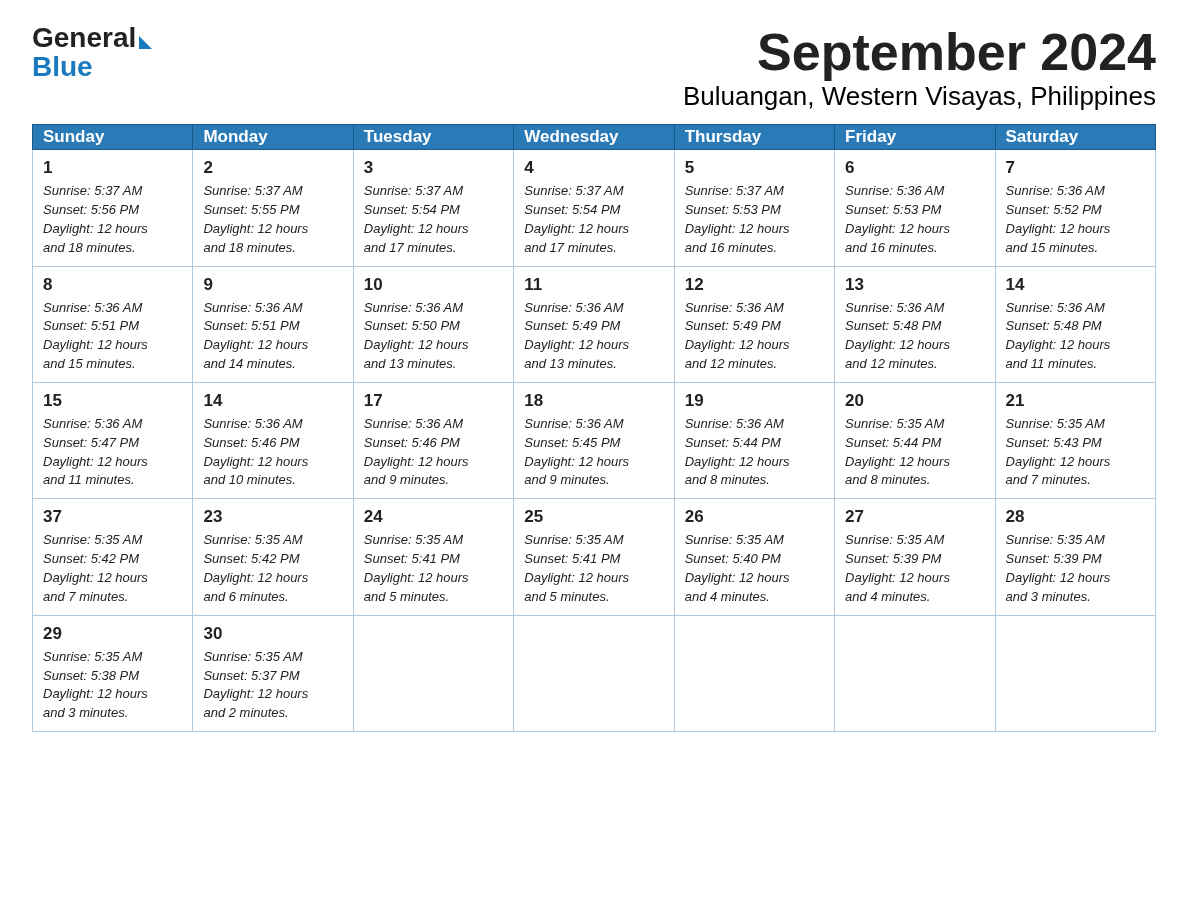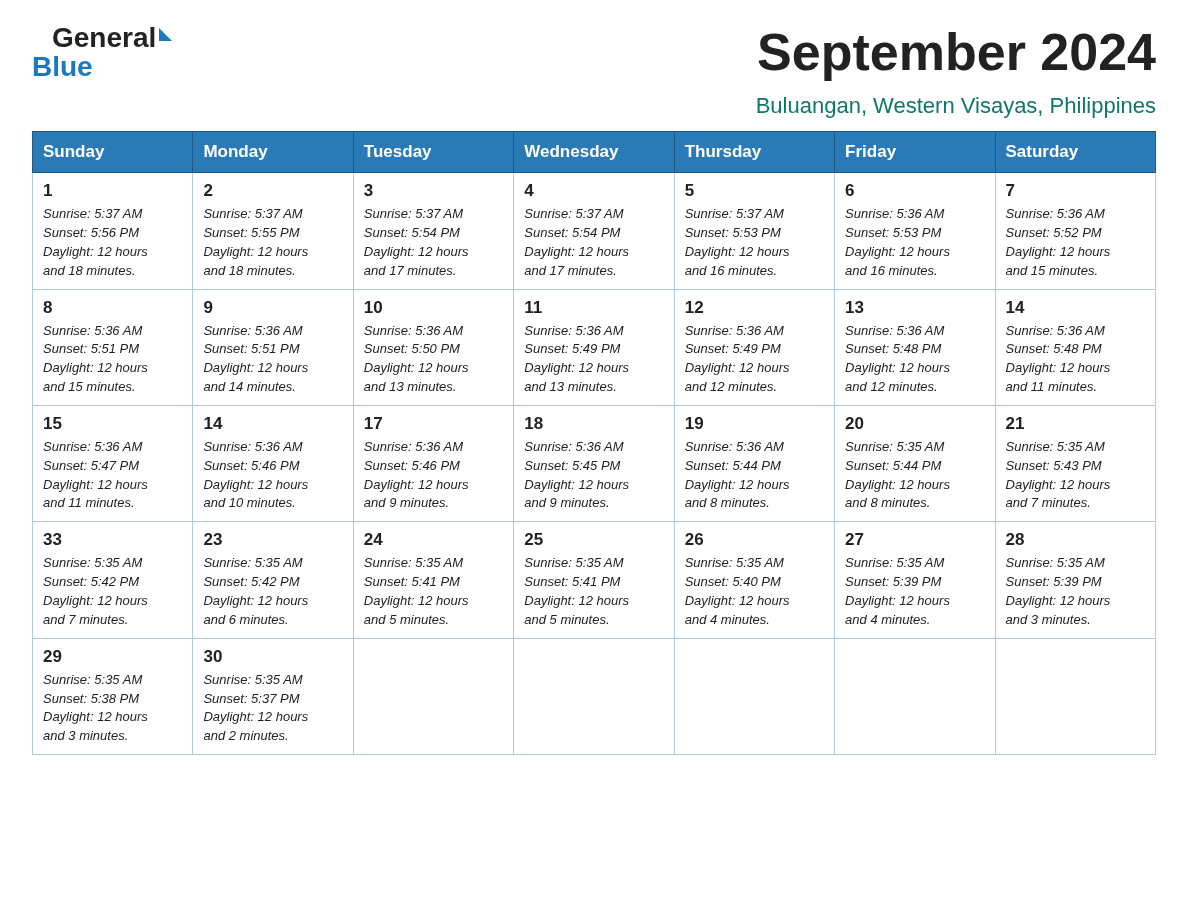--- a/index.html
+++ b/index.html
@@ -30,35 +30,35 @@
     .title-block {
       text-align: right;
     }
     .page-title {
       font-size: 52px;
       font-weight: bold;
       color: #222;
       line-height: 1.1;
     }
     .page-subtitle {
-      font-size: 22px;
-      color: #0f766e;
-      margin-top: 12px;
+      font-size: 26px;
+      color: #000000;
+      margin-top: 0;
     }
     .calendar {
       width: 100%;
       border-collapse: collapse;
       margin-top: 12px;
     }
     .calendar thead th {
       background-color: #2a7ab8;
       color: #fff;
       font-size: 17px;
       font-weight: bold;
-      padding: 10px 10px;
+      padding: 2px 10px;
       text-align: left;
       border: 1px solid #1a5a8a;
     }
     .calendar tbody td {
       border: 1px solid #b0c8e0;
       vertical-align: top;
       padding: 8px 10px;
       width: 14.28%;
       min-height: 90px;
     }
@@ -78,22 +78,21 @@
     .empty-cell {
       background: #fff;
     }
     .logo-wrapper {
       display: flex;
       flex-direction: column;
       line-height: 1.1;
     }
     .logo-line1 {
       display: flex;
-      align-items: flex-start;
-      margin-left: 20px;
+      align-items: center;
     }
     .logo-line2 {
       display: flex;
       align-items: flex-end;
     }
   </style>
 </head>
 <body>
 
 <div class="header-row">
@@ -210,21 +209,21 @@
           <span class="day-number">20</span>
           <div class="day-info">Sunrise: 5:35 AM<br>Sunset: 5:44 PM<br>Daylight: 12 hours<br>and 8 minutes.</div>
         </td>
         <td>
           <span class="day-number">21</span>
           <div class="day-info">Sunrise: 5:35 AM<br>Sunset: 5:43 PM<br>Daylight: 12 hours<br>and 7 minutes.</div>
         </td>
       </tr>
       <tr>
         <td>
-          <span class="day-number">33</span>
+          <span class="day-number">37</span>
           <div class="day-info">Sunrise: 5:35 AM<br>Sunset: 5:42 PM<br>Daylight: 12 hours<br>and 7 minutes.</div>
         </td>
         <td>
           <span class="day-number">23</span>
           <div class="day-info">Sunrise: 5:35 AM<br>Sunset: 5:42 PM<br>Daylight: 12 hours<br>and 6 minutes.</div>
         </td>
         <td>
           <span class="day-number">24</span>
           <div class="day-info">Sunrise: 5:35 AM<br>Sunset: 5:41 PM<br>Daylight: 12 hours<br>and 5 minutes.</div>
         </td>

